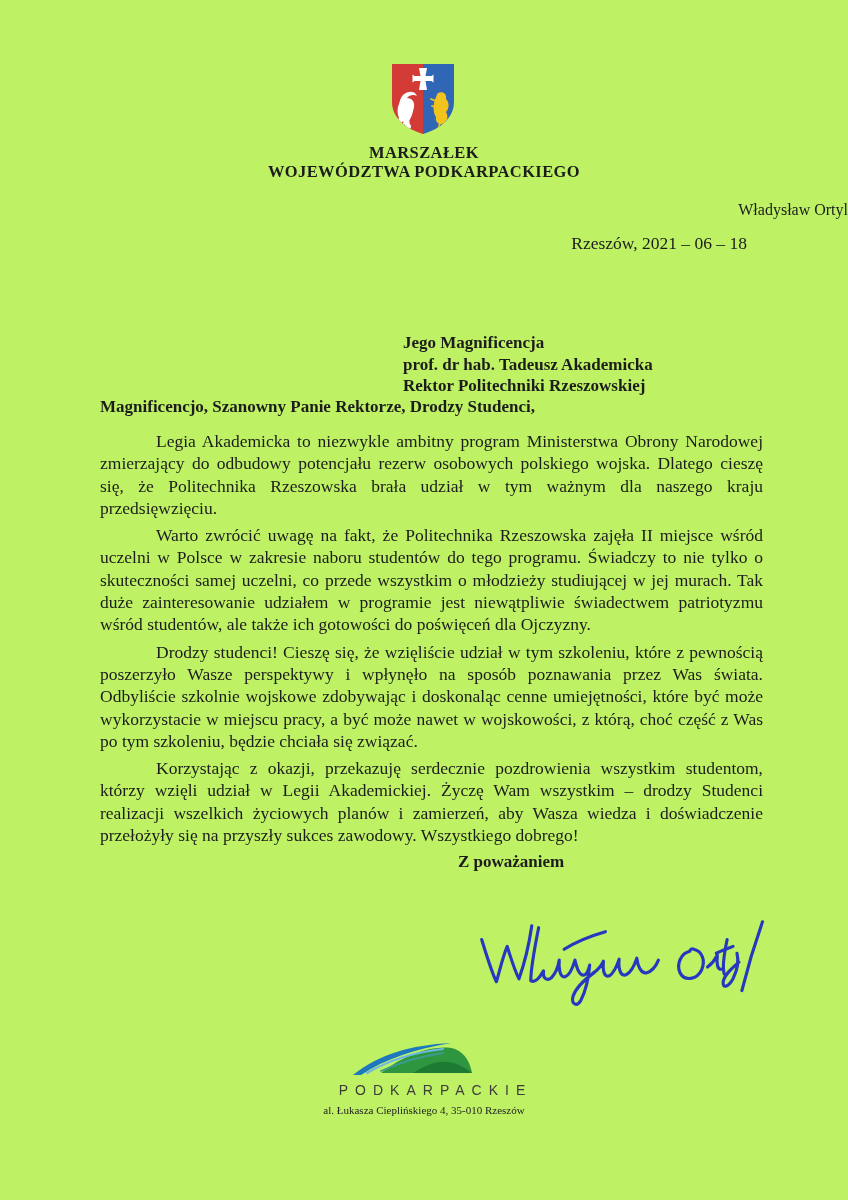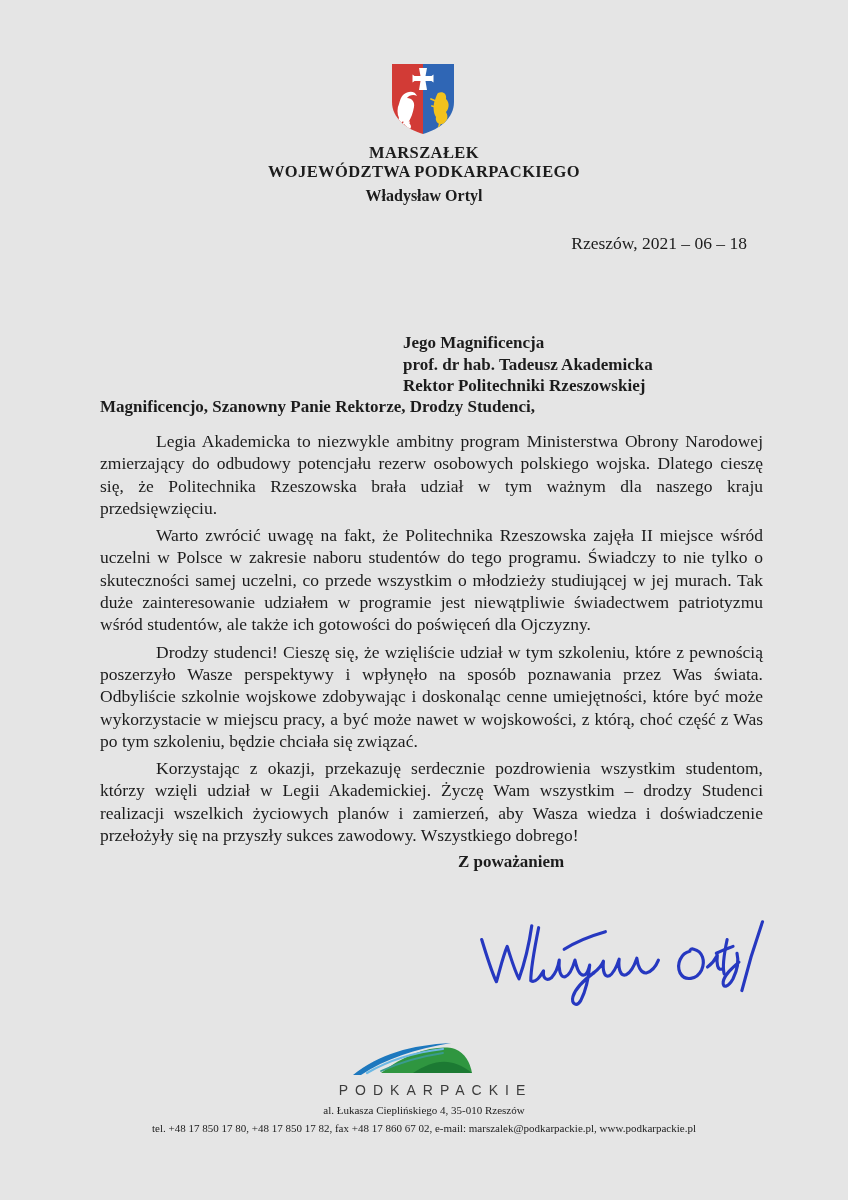--- a/index.html
+++ b/index.html
@@ -1,31 +1,31 @@
 <!DOCTYPE html>
 <html lang="pl"><head>
 <meta charset="utf-8">
 <style>
   html, body { margin: 0; padding: 0; background: #9a9a9a; }
   .page {
     position: relative;
     width: 848px;
     height: 1200px;
     margin: 0 auto;
-    background: #e5e5e5;
+    background: #bef264;
     font-family: "Liberation Serif", "DejaVu Serif", serif;
     color: #1c1c1c;
     overflow: hidden;
   }
 
   
   .coa { position: absolute; left: 388px; top: 60px; width: 70px; height: 78px; }
   .letterhead { position: absolute; left: 0; top: 143px; width: 100%; text-align: center; }
   .lh-title { font-weight: bold; font-size: 16.5px; line-height: 19px; letter-spacing: 0.4px; }
-  .lh-name  { font-weight: bold; font-size: 16px; margin-top: 6px; }
+  .lh-name  { font-weight: normal; font-size: 16px; margin-top: 20px; text-align: right; }
 
   
   .date-line { position: absolute; top: 233px; right: 101px; font-size: 17.5px; }
 
   
   .addressee { position: absolute; left: 403px; top: 332px; font-weight: bold; font-size: 17px; line-height: 21.5px; }
 
   
   .salutation { position: absolute; left: 100px; top: 397px; font-weight: bold; font-size: 17px; }
 
@@ -138,16 +138,15 @@
 
       <path d="M6 35 C32 14 64 5 104 3 C68 9 38 19 14 35 Z" fill="#1d78be"></path>
       <path d="M20 33 C44 19 70 12 96 9" stroke="#6cb8e4" stroke-width="2.2" fill="none" stroke-linecap="round"></path>
       <path d="M34 31 C56 21 76 16 96 13" stroke="#3a9b8e" stroke-width="1.8" fill="none" stroke-linecap="round"></path>
     </svg>
     <div class="brand-text">PODKARPACKIE</div>
   </div>
 
   <div class="footer">
     <div>al. Łukasza Cieplińskiego 4, 35-010 Rzeszów</div>
-    <div>tel. +48 17 850 17 80, +48 17 850 17 82, fax +48 17 860 67 02, e-mail: marszalek@podkarpackie.pl, www.podkarpackie.pl</div>
   </div>
 
 </div>
 
 </body></html>

